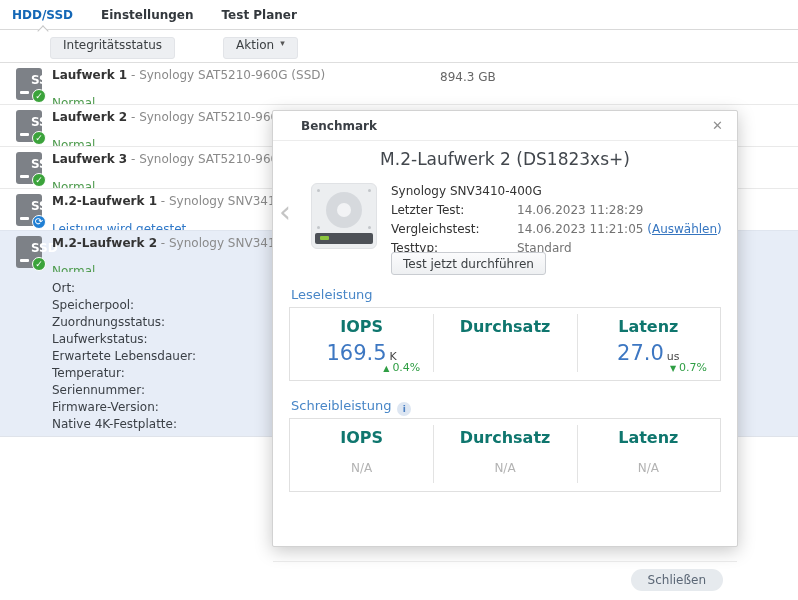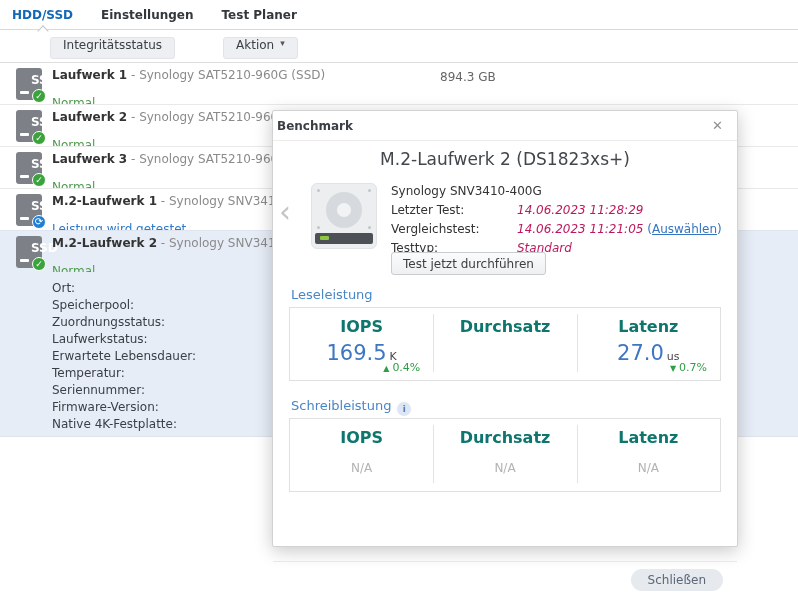--- a/index.html
+++ b/index.html
@@ -35,38 +35,38 @@
   .row-status { margin-top:14px; font-size:12px; }
   .row-status.normal { color:#4e9b4e; }
   .row-status.testing { color:#2f78c8; }
   .capacity { position:absolute; left:440px; top:7px; color:#666; }
 
   .details-block { position:absolute; left:0; right:0; top:210px; height:165px; background:#e7edf7; border-bottom:1px solid #dfe3ea; padding:8px 0 0 52px; }
   .detail-line { line-height:17px; color:#3a3f45; }
 
   
   .modal { position:absolute; left:272px; top:110px; width:466px; height:437px; background:#fff; border:1px solid #d2d2d2; border-radius:2px; box-shadow:0 4px 18px rgba(0,0,0,.22); z-index:10; }
-  .modal-header { position:relative; height:30px; line-height:30px; border-bottom:1px solid #ececec; padding-left:4px; font-weight:bold; color:#3a3f45; }
+  .modal-header { position:relative; height:30px; line-height:30px; border-bottom:1px solid #ececec; padding-left:28px; font-weight:bold; color:#3a3f45; }
   .close-x { position:absolute; right:14px; top:0; height:30px; line-height:30px; color:#8f8f8f; font-size:13px; cursor:pointer; }
 
   .drive-title { position:absolute; left:0; right:0; top:38px; text-align:center; font-size:17px; color:#42474d; }
   .chevron-left { position:absolute; left:6px; top:86px; font-size:30px; color:#c5c5c5; cursor:pointer; line-height:30px; }
 
   .m2-icon { position:absolute; left:38px; top:72px; width:66px; height:66px; background:#eceef0; border:1px solid #e0e2e5; border-radius:6px; }
   .m2-platter { position:absolute; left:14px; top:8px; width:36px; height:36px; border-radius:50%; background:#d6d9dd; }
   .m2-hole { position:absolute; left:11px; top:11px; width:14px; height:14px; border-radius:50%; background:#f2f3f5; }
   .screw { position:absolute; width:3px; height:3px; border-radius:50%; background:#c3c6ca; }
   .m2-bar { position:absolute; left:3px; right:3px; bottom:4px; height:11px; background:#4d5157; border-radius:2px; }
   .m2-led { position:absolute; left:5px; top:3px; width:9px; height:4px; background:#8dc63f; border-radius:1px; }
 
   .info-block { position:absolute; left:118px; top:71px; }
   .info-model { color:#333; line-height:19px; }
   .info-row { line-height:19px; white-space:nowrap; }
   .info-label { display:inline-block; width:126px; color:#333; }
-  .info-value { color:#be185d;font-style:italic; }
+  .info-value { color:#737373; }
   .info-link { color:#3575c0; cursor:pointer; }
   .info-link u { text-decoration:underline; }
 
   .run-btn { position:absolute; left:118px; top:141px; height:23px; padding:0 11px; background:linear-gradient(#fbfbfc,#eef0f2); border:1px solid #c9ccd1; border-radius:3px; font-size:12px; font-family:inherit; color:#3c4043; cursor:pointer; }
 
   .section-title { position:absolute; left:18px; font-size:13px; color:#4886c7; }
   .section-title.read { top:176px; }
   .section-title.write { top:287px; }
   .info-icon { display:inline-block; width:14px; height:14px; margin-left:6px; border-radius:50%; background:#dde6f2; color:#4a7fc1; font-size:9px; font-weight:bold; line-height:14px; text-align:center; vertical-align:-2px; cursor:pointer; }
 

